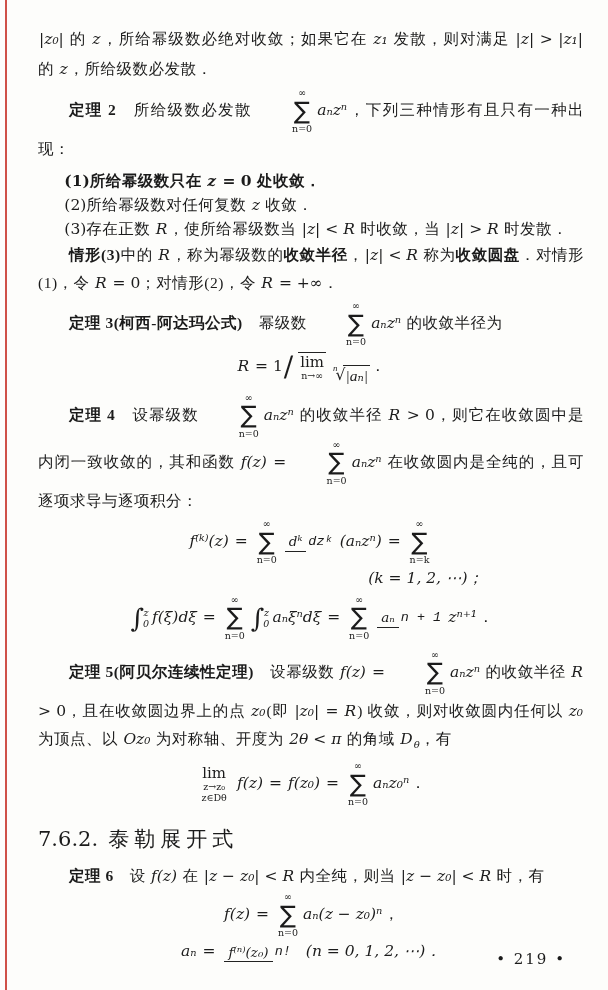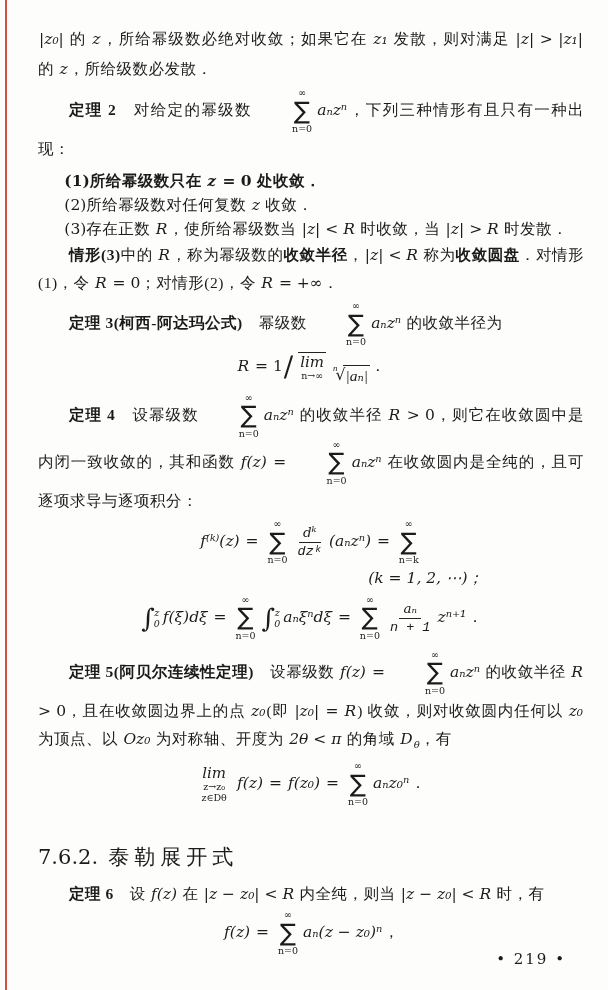--- a/index.html
+++ b/index.html
@@ -24,23 +24,23 @@
   .item{line-height:24px;text-indent:1.7em;}
   .formula{text-align:center;line-height:1.35;}
   .formula.right{text-align:right;padding-right:100px;}
   .heading{font-size:21px;line-height:30px;}
   .heading .ct{letter-spacing:5px;}
   
   .stack{display:inline-flex;flex-direction:column;align-items:center;
     vertical-align:middle;line-height:1;margin:0 4px;}
   .ss{font-size:9.5px;font-family:"DejaVu Serif",serif;line-height:1.15;letter-spacing:0;}
   .sigma{font-size:24px;line-height:1.05;font-family:"DejaVu Sans",sans-serif;}
-  .lims{font-size:15px;font-family:"DejaVu Serif",serif;line-height:1.2;padding:0 2px;font-style:italic;}
+  .lims{font-size:15px;font-family:"DejaVu Serif",serif;line-height:1.2;padding:0 2px;}
   .ovl{border-top:1.2px solid #222;}
-  .frac{display:inline-flex;flex-direction:column;align-items:center;
+  .frac{display:inline-flex;flex-direction:row;align-items:center;
     vertical-align:middle;margin:0 4px;font-family:"DejaVu Serif",serif;
     font-style:italic;font-size:13.5px;line-height:1.35;}
   .fn{border-bottom:1.2px solid #222;padding:0 4px;}
   .fd{padding:0 2px;font-family:Liberation Mono, monospace;}
   .root{display:inline-flex;align-items:flex-start;font-style:italic;}
   .ri{font-size:9px;margin-right:-2px;margin-top:-3px;}
   .root .mu{font-style:normal;}
   .root .ovl{margin-left:-2px;padding:0 2px;}
   .intw{display:inline-flex;align-items:center;vertical-align:middle;margin:0 2px;}
   .isign{font-size:26px;font-family:"DejaVu Serif",serif;line-height:1;}
@@ -54,21 +54,21 @@
   .page-number{position:absolute;right:42px;bottom:22px;font-size:15px;
     font-family:"DejaVu Serif",serif;letter-spacing:2px;}
 </style>
 </head>
 <body style="background: rgb(253, 253, 251); color: rgb(27, 27, 27);">
 
 <div class="margin-line" style="background: rgb(207, 81, 72);"></div>
 
 <div class="page-content">
     <div class="blk para"><span class="mi">|z₀|</span><span class="ct"> 的 </span><span class="mi">z</span><span class="ct">，所给幂级数必绝对收敛；如果它在 </span><span class="mi">z₁</span><span class="ct"> 发散，则对满足 </span><span class="mi">|z| &gt; |z₁|</span><span class="ct"> 的 </span><span class="mi">z</span><span class="ct">，所给级数必发散．</span></div>
-    <div class="blk thm" style="margin-top: 4px;"><span class="cb">定理 2</span><span class="ct">　对给定的幂级数 </span><span class="stack">
+    <div class="blk thm" style="margin-top: 4px;"><span class="cb">定理 2</span><span class="ct">　所给级数必发散 </span><span class="stack">
         <span class="ss">∞</span>
         <span class="sigma">∑</span>
         <span class="ss">n=0</span>
       </span><span class="mi">aₙzⁿ</span><span class="ct">，下列三种情形有且只有一种出现：</span></div>
     <div class="blk item" style="margin-top: 6px; font-weight: bold;"><span class="mu">(1)</span><span class="ct">所给幂级数只在 </span><span class="mi">z</span><span class="mu"> = 0 </span><span class="ct">处收敛．</span></div>
     <div class="blk item"><span class="mu">(2)</span><span class="ct">所给幂级数对任何复数 </span><span class="mi">z</span><span class="ct"> 收敛．</span></div>
     <div class="blk item"><span class="mu">(3)</span><span class="ct">存在正数 </span><span class="mi">R</span><span class="ct">，使所给幂级数当 </span><span class="mi">|z| &lt; R</span><span class="ct"> 时收敛，当 </span><span class="mi">|z| &gt; R</span><span class="ct"> 时发散．</span></div>
     <div class="blk thm"><span class="cb">情形(3)</span><span class="ct">中的 </span><span class="mi">R</span><span class="ct">，称为幂级数的</span><span class="cb">收敛半径</span><span class="ct">，</span><span class="mi">|z| &lt; R</span><span class="ct"> 称为</span><span class="cb">收敛圆盘</span><span class="ct">．对情形(1)，令 </span><span class="mi">R</span><span class="mu"> = 0</span><span class="ct">；对情形(2)，令 </span><span class="mi">R</span><span class="mu"> = +∞</span><span class="ct">．</span></div>
     <div class="blk thm" style="margin-top: 4px;"><span class="cb">定理 3(柯西-阿达玛公式)</span><span class="ct">　幂级数 </span><span class="stack">
         <span class="ss">∞</span>
@@ -136,22 +136,26 @@
       </span><span class="mi">aₙzⁿ</span><span class="ct"> 的收敛半径 </span><span class="mi">R</span><span class="mu"> &gt; 0</span><span class="ct">，且在收敛圆边界上的点 </span><span class="mi">z₀</span><span class="ct">(即 </span><span class="mi">|z₀|</span><span class="mu"> = </span><span class="mi">R</span><span class="ct">) 收敛，则对收敛圆内任何以 </span><span class="mi">z₀</span><span class="ct"> 为顶点、以 </span><span class="mi">Oz₀</span><span class="ct"> 为对称轴、开度为 </span><span class="mi">2θ &lt; π</span><span class="ct"> 的角域 </span><span class="mi">D</span><span class="msub">θ</span><span class="ct">，有</span></div>
     <div class="blk formula" style="margin-top: 2px;"><span class="stack">
         <span class="lims">lim</span>
         <span class="ss">z→z₀</span>
         <span class="ss">z∈Dθ</span>
       </span><span class="sp" style="width: 4px;"></span><span class="mi">f(z)</span><span class="mu"> = </span><span class="mi">f(z₀)</span><span class="mu"> = </span><span class="stack">
         <span class="ss">∞</span>
         <span class="sigma">∑</span>
         <span class="ss">n=0</span>
       </span><span class="mi">aₙz₀ⁿ</span><span class="mu">．</span></div>
-    <div class="blk heading" style="margin-top: 34px;"><span class="mu">7.6.2.</span><span class="ct"> 泰勒展开式</span></div>
+    <div class="blk heading" style="margin-top: 16px;"><span class="mu">7.6.2.</span><span class="ct"> 泰勒展开式</span></div>
     <div class="blk thm" style="margin-top: 8px;"><span class="cb">定理 6</span><span class="ct">　设 </span><span class="mi">f(z)</span><span class="ct"> 在 </span><span class="mi">|z − z₀| &lt; R</span><span class="ct"> 内全纯，则当 </span><span class="mi">|z − z₀| &lt; R</span><span class="ct"> 时，有</span></div>
     <div class="blk formula" style="margin-top: 2px;"><span class="mi">f(z)</span><span class="mu"> = </span><span class="stack">
         <span class="ss">∞</span>
         <span class="sigma">∑</span>
         <span class="ss">n=0</span>
       </span><span class="mi">aₙ(z − z₀)ⁿ</span><span class="mu">，</span></div>
+    <div class="blk formula" style="margin-top: 2px;"><span class="mi">aₙ</span><span class="mu"> = </span><span class="frac">
+        <span class="fn">f⁽ⁿ⁾(z₀)</span>
+        <span class="fd">n!</span>
+      </span><span class="sp" style="width: 8px;"></span><span class="mi">(n = 0, 1, 2, ⋯)．</span></div>
   </div>
 
 <div class="page-number">• 219 •</div>
 
 </body></html>

